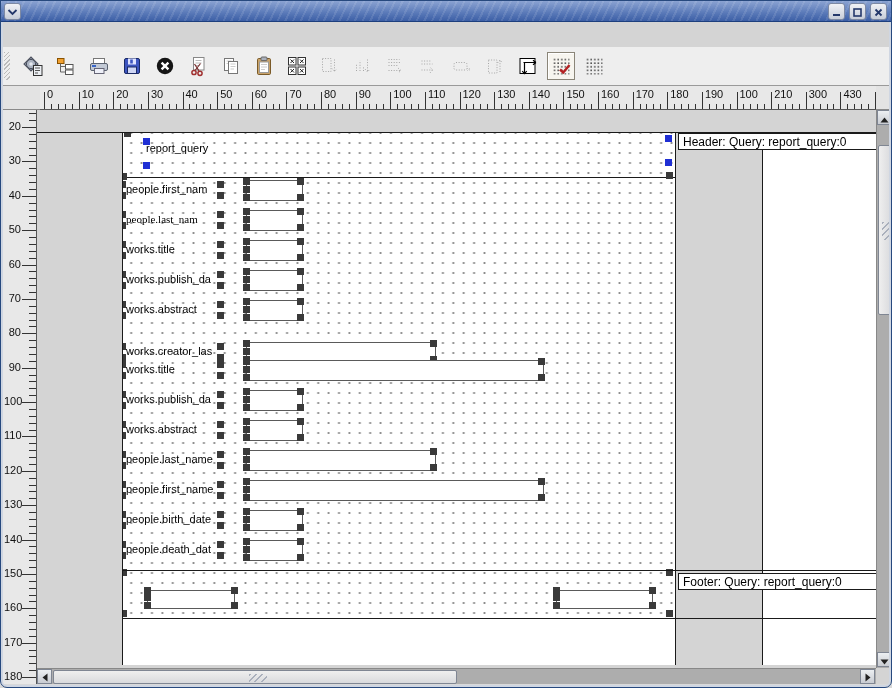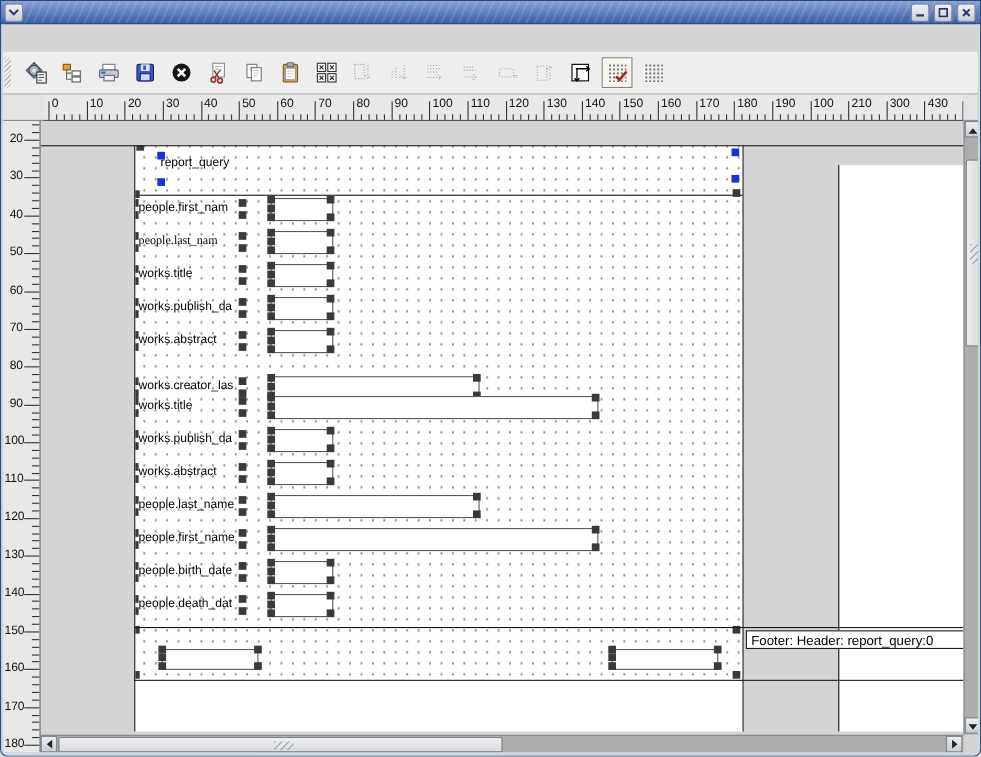--- a/index.html
+++ b/index.html
@@ -720,21 +720,22 @@
           <div class="handle" style="left: 430px; top: 470px; background: rgb(58, 58, 58);"></div>
           <div class="handle" style="left: 526px; top: 470px; background: rgb(58, 58, 58);"></div>
           <div class="handle" style="left: 430px; top: 462px; background: rgb(58, 58, 58);"></div>
         </div>
     </div>
 
     <div class="hline" style="left:0;top:22px;width:839px;"></div>
     <div class="hline" style="left:85px;top:460px;width:754px;"></div>
     <div class="hline" style="left:85px;top:508px;width:754px;"></div>
 
-    <div class="sec-label" style="top:463px;">Footer: Header: report_query:0</div>
+    <div class="sec-label" style="top:23px;">Header: Query: report_query:0</div>
+    <div class="sec-label" style="top:463px;">Footer: Query: report_query:0</div>
   </div>
 
   <div class="vscroll">
     <div class="sbtn" style="left:0;top:0;">
       <span><svg width="9" height="6" viewBox="0 0 9 6">
             <path d="M4.5 0.5 L8.5 5.5 H0.5 Z" fill="#222"></path>
           </svg></span>
     </div>
     <div class="sthumb" style="left:1px;top:35px;width:14px;height:170px;">
       <div class="grip" style="left:3px;top:76px;width:8px;height:18px;"></div>

